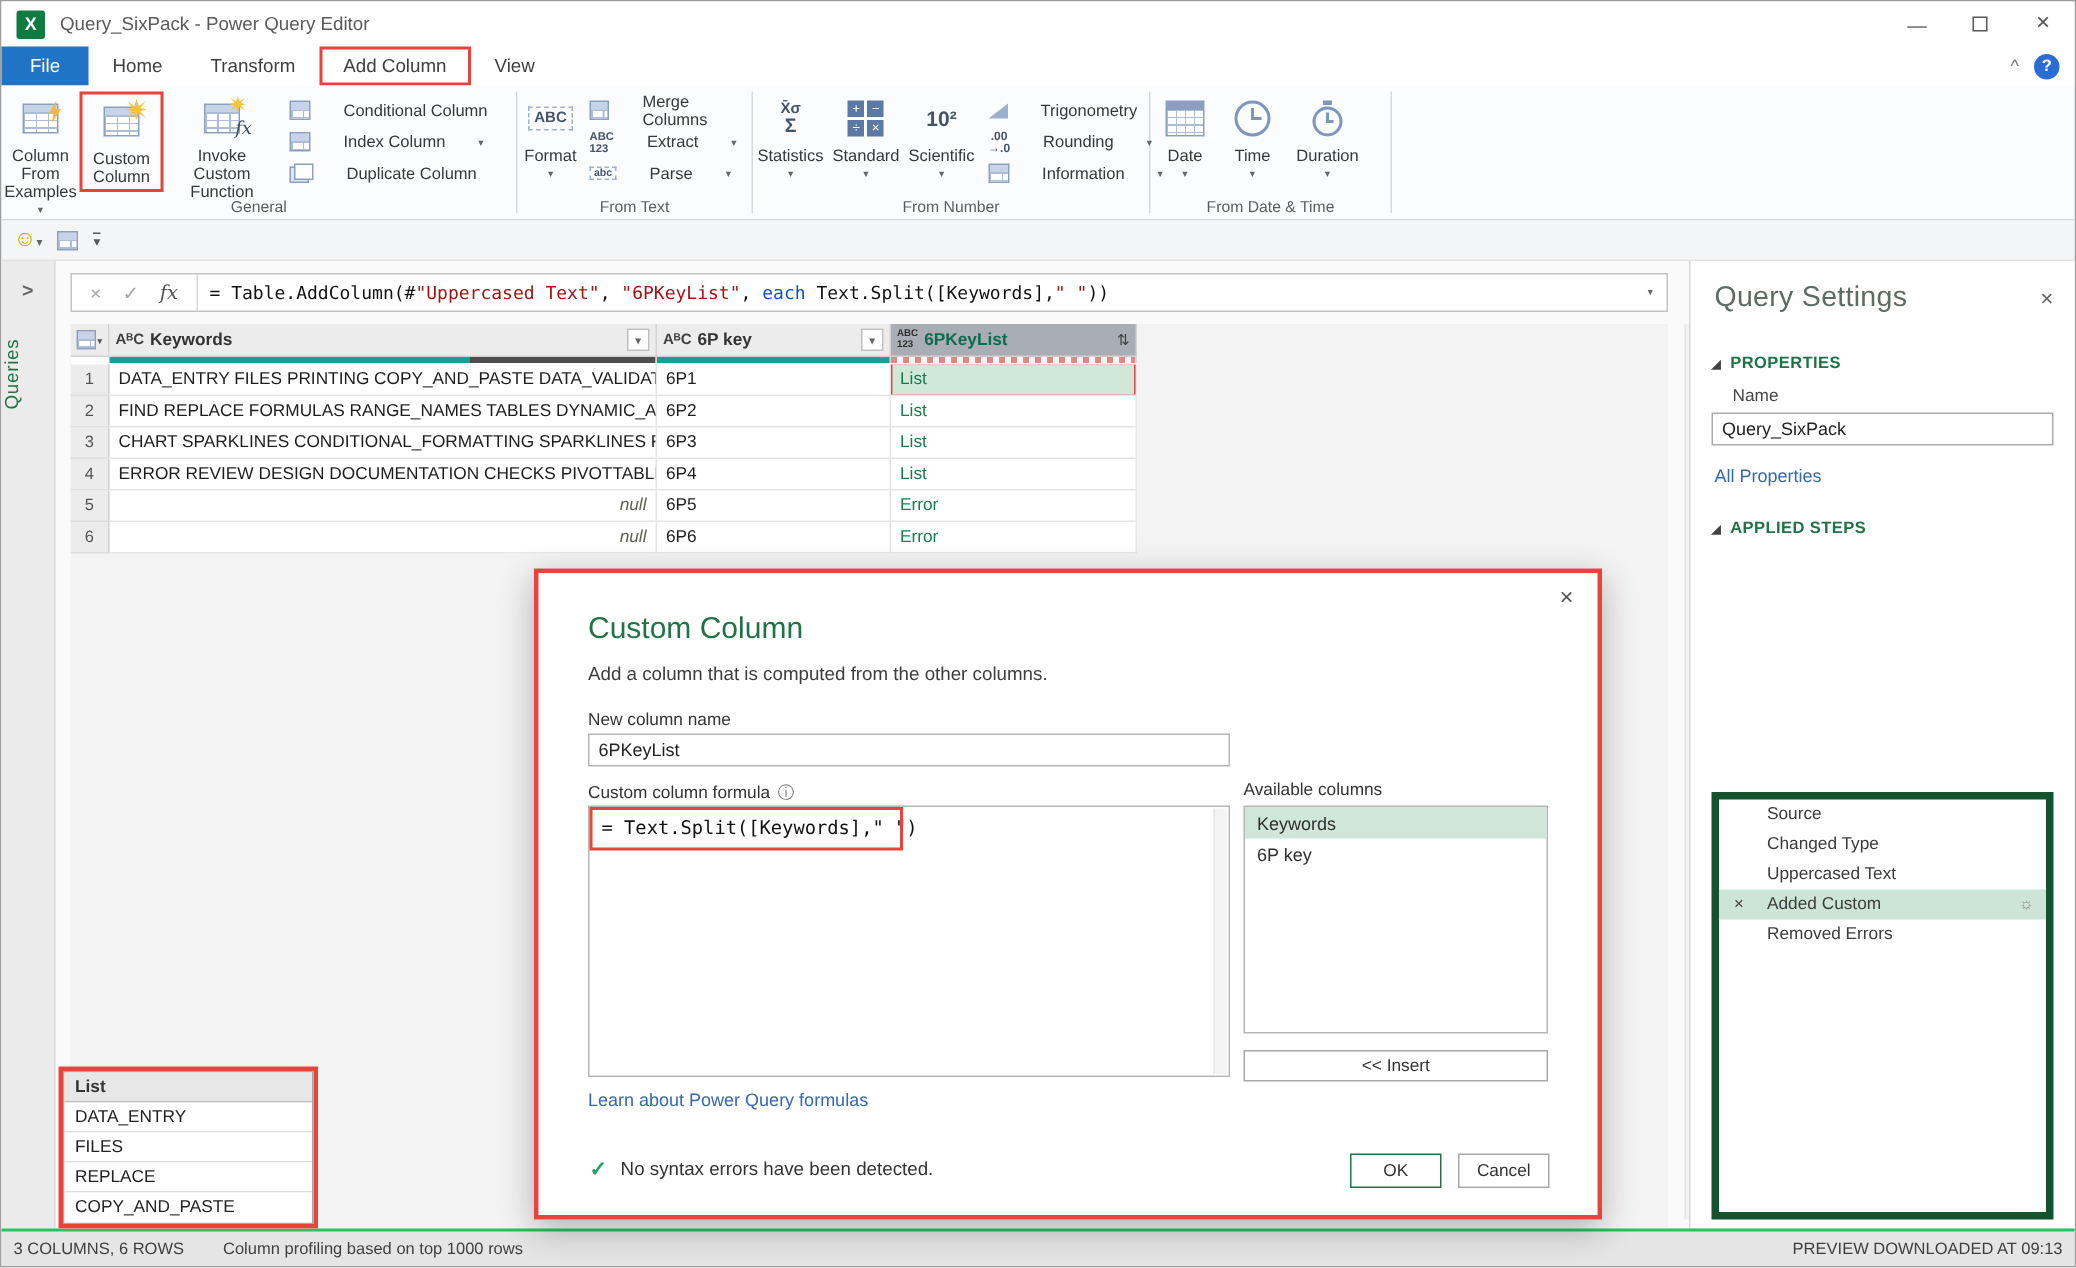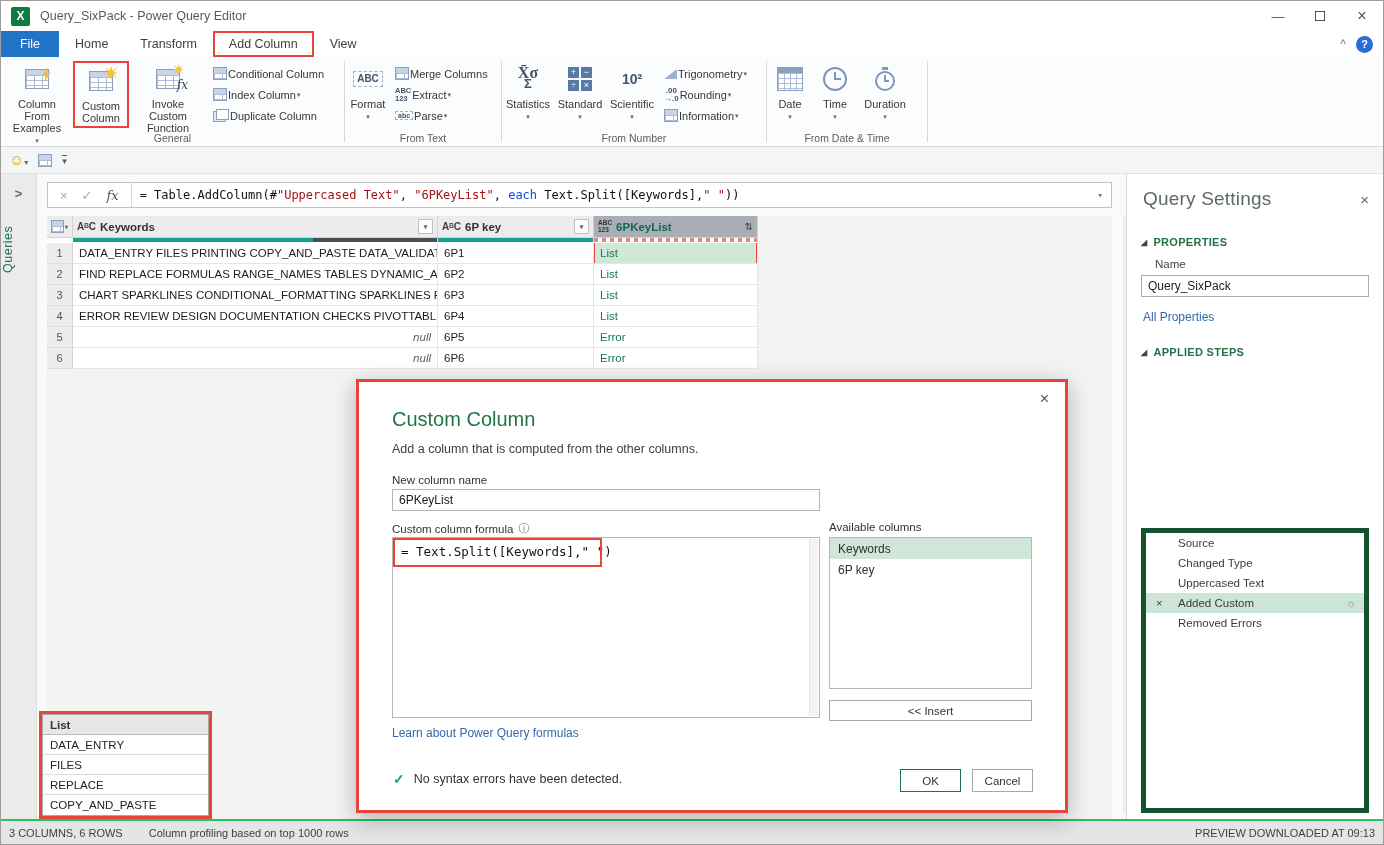--- a/index.html
+++ b/index.html
@@ -27,34 +27,34 @@
   
   .ribbon { position:absolute; left:0; top:56px; right:0; height:90px; background:#fbfcfd; border-bottom:1px solid #d6d6d6; display:flex; }
   .rgroup { position:relative; height:100%; padding-top:4px; }
   .rgroup-label { position:absolute; bottom:2px; left:0; right:0; text-align:center; font-size:10.5px; color:#5d5d5d; }
   .rsep { width:1px; background:#d9d9d9; margin:4px 0; }
   .rgrow { display:flex; align-items:flex-start; height:66px; }
   .rb-big { display:flex; flex-direction:column; align-items:center; font-size:11px; color:#383838; line-height:12px; text-align:center; padding:2px 3px; }
   .rb-ico { height:32px; display:flex; align-items:center; justify-content:center; margin-bottom:3px; }
   .rb-caret { color:#666; font-size:7px; margin-top:1px; }
   .small-stack { display:flex; flex-direction:column; justify-content:flex-start; gap:4px; padding-top:4px; }
-  .rb-small { display:flex; align-items:center; gap:1px; font-size:11px; color:#383838; height:17px; }
+  .rb-small { display:flex; align-items:center; gap:22px; font-size:11px; color:#383838; height:17px; }
   .annot-btn { border:2.5px solid #e8443c; }
 
   
   .mini-table { width:24px; height:20px; border:1px solid #8d9fbf; background:
       linear-gradient(#c7d3e8 0 5px, rgba(0,0,0,0) 5px),
       repeating-linear-gradient(to right, #aebdd6 0 1px, rgba(0,0,0,0) 1px 8px),
       repeating-linear-gradient(to bottom, #aebdd6 0 1px, rgba(0,0,0,0) 1px 5px); background-color:#fff; position:relative; }
   .mini-table.sm { width:14px; height:13px; }
   .bolt { position:absolute; right:-4px; top:-3px; width:11px; height:15px; background:#f2b843; clip-path:polygon(60% 0,15% 55%,42% 55%,32% 100%,88% 38%,55% 38%); }
   .star8 { position:absolute; right:-6px; top:-6px; width:14px; height:14px; background:#f5c23c; clip-path:polygon(50% 0,61% 34%,93% 10%,69% 43%,100% 50%,69% 57%,93% 90%,61% 66%,50% 100%,39% 66%,7% 90%,31% 57%,0 50%,31% 43%,7% 10%,39% 34%); }
   .fx-mark { position:absolute; right:-9px; bottom:-3px; font-family:"DejaVu Serif", serif; font-style:italic; font-size:12px; color:#3c4a5e; }
   .txt-ico { color:#44546a; font-weight:bold; text-align:center; }
-  .stat-top { font-size:16px; line-height:10px;font-family:Liberation Serif, serif; } .stat-bot { font-size:13px; line-height:12px; }
+  .stat-top { font-size:10px; line-height:10px; } .stat-bot { font-size:13px; line-height:12px; }
   .std-grid { display:grid; grid-template-columns:11px 11px; grid-template-rows:11px 11px; gap:2px; }
   .std-cell { background:#5b79a5; color:#fff; font-size:9px; line-height:11px; text-align:center; }
   .sci { font-size:14px; }
   .tri-ico { width:0; height:0; border-left:13px solid rgba(0,0,0,0); border-bottom:10px solid #9db0cc; }
   .round-ico { font-size:8px; line-height:8px; color:#44546a; font-weight:bold; text-align:center; }
   .abc-box { border:1px dashed #9db0cc; color:#44546a; font-weight:bold; font-size:10px; padding:1px 3px; }
   .two-line { font-size:7.5px; line-height:8px; color:#44546a; font-weight:bold; }
   .cal-ico { width:26px; height:24px; border:1px solid #8d9fbf; background:
       linear-gradient(#8d9fbf 0 5px, rgba(0,0,0,0) 5px),
       repeating-linear-gradient(to right, #aebdd6 0 1px, rgba(0,0,0,0) 1px 6px),
@@ -199,21 +199,21 @@
     <div class="tabs-right">
       <span class="collapse-rib">^</span>
       <span class="help-circle">?</span>
     </div>
   </div>
 
   <div class="ribbon">
 
     <div class="rgroup" style="width:343px;">
       <div class="rgrow">
-        <div class="rb-big" style="width:72px;">
+        <div class="rb-big" style="width:52px;">
           <div class="rb-ico">
               <span class="mini-table">
                 <span class="bolt"></span>
               </span>
             </div>
           <div>Column From Examples</div>
           <div class="rb-caret">▾</div>
         </div>
         <div class="rb-big annot-btn" style="width:56px;">
           <div class="rb-ico">

